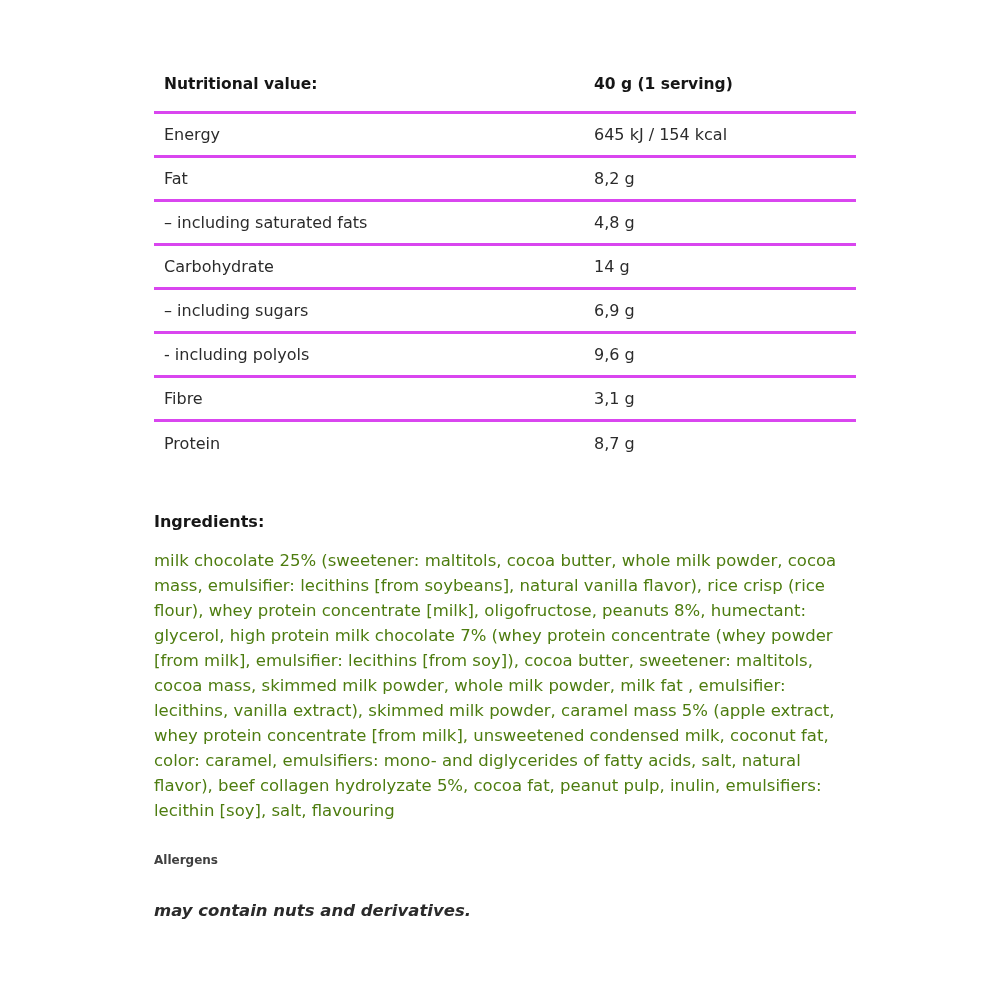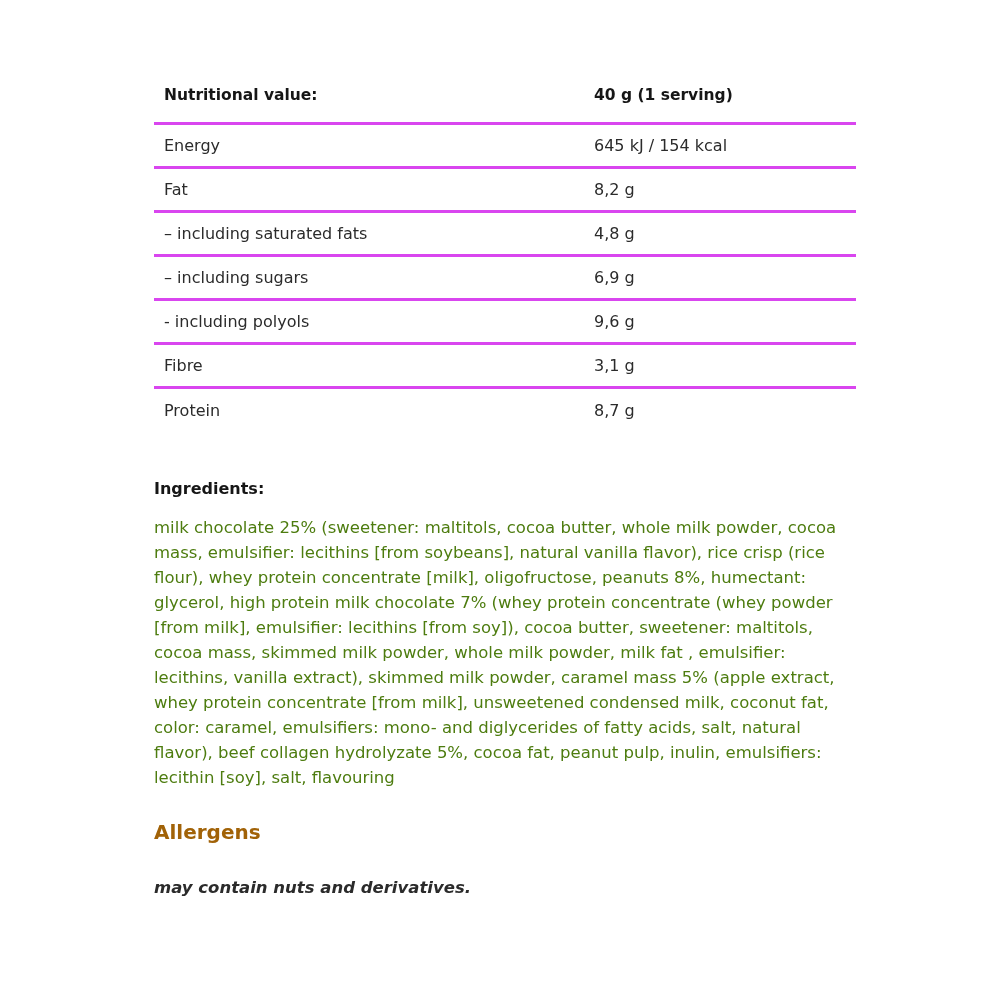--- a/index.html
+++ b/index.html
@@ -16,21 +16,21 @@
   }
   .page {
     position: relative;
     width: 1000px;
     height: 1000px;
     box-sizing: border-box;
   }
   .content {
     position: absolute;
     left: 154px;
-    top: 83px;
+    top: 72px;
     width: 692px;
   }
 
   
   table.nutrition {
     width: 692px;
     border-collapse: collapse;
     table-layout: fixed;
   }
   table.nutrition td {
@@ -76,22 +76,22 @@
   }
   .ingredients-body {
     margin-top: 17px;
     font-size: 16.5px;
     line-height: 25px;
     color: #4d7c0f;
     width: 690px;
   }
   .allergens-title {
     font-weight: bold;
-    font-size: 20px;
-    color: #a16207;
+    font-size: 12px;
+    color: #404040;
     margin-top: 30px;
   }
   .allergens-body {
     margin-top: 34px;
     font-size: 16.5px;
     font-style: italic;
     font-weight: bold;
     color: #2b2b2b;
   }
 </style>
@@ -114,20 +114,24 @@
         </tr>
         <tr class="data-row">
           <td class="col-label">Fat</td>
           <td class="col-value">8,2 g</td>
         </tr>
         <tr class="data-row">
           <td class="col-label indent">– including saturated fats</td>
           <td class="col-value">4,8 g</td>
         </tr>
         <tr class="data-row">
+          <td class="col-label">Carbohydrate</td>
+          <td class="col-value">14 g</td>
+        </tr>
+        <tr class="data-row">
           <td class="col-label indent">– including sugars</td>
           <td class="col-value">6,9 g</td>
         </tr>
         <tr class="data-row">
           <td class="col-label indent">- including polyols</td>
           <td class="col-value">9,6 g</td>
         </tr>
         <tr class="data-row">
           <td class="col-label">Fibre</td>
           <td class="col-value">3,1 g</td>

